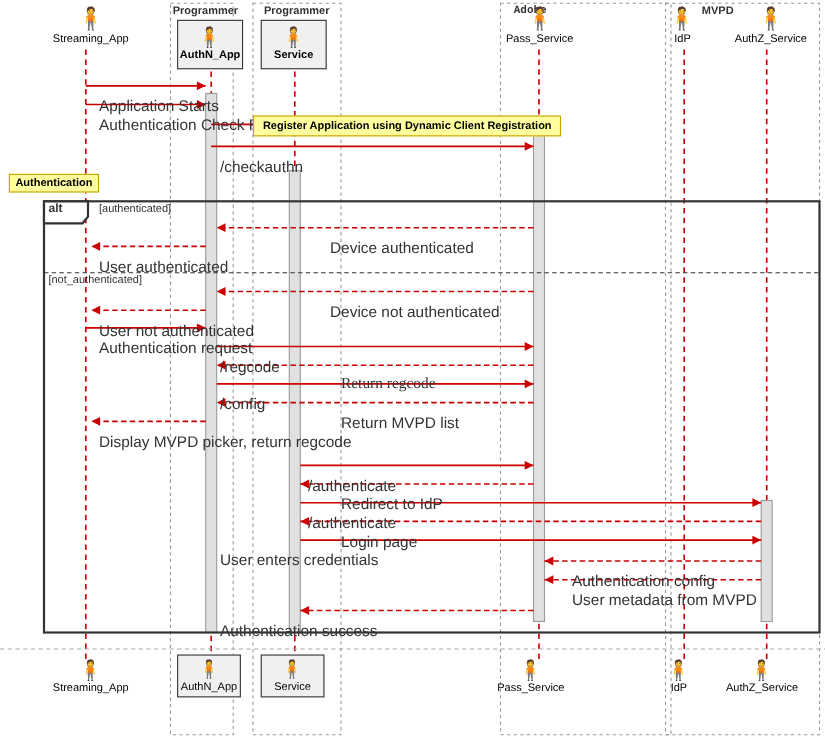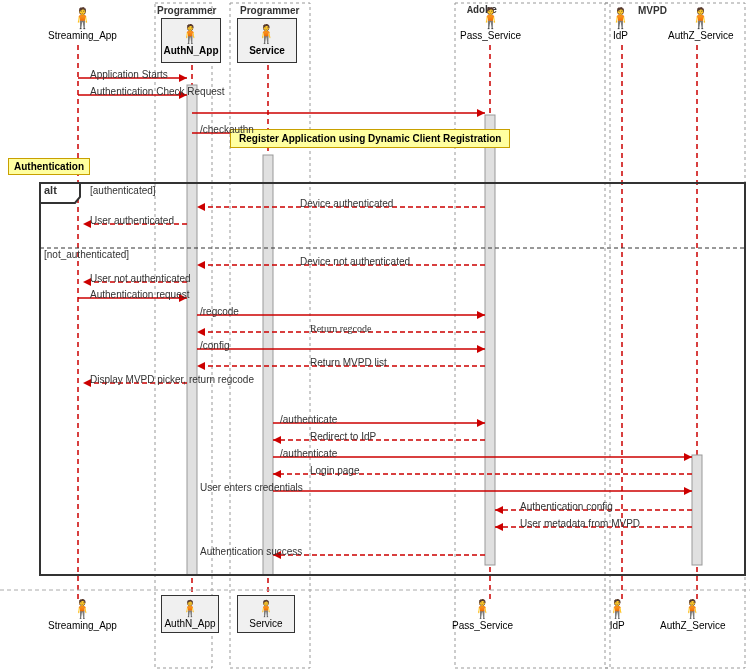--- a/index.html
+++ b/index.html
@@ -45,23 +45,24 @@
       padding: 4px 8px;
       font-size: 10px;
     }
     .programmer-label {
       font-weight: bold;
       font-size: 10px;
       margin-bottom: 2px;
     }
     .arrow-label {
       position: absolute;
-      font-size: 10px;
+      font-size: 14px;
       color: #333;
       white-space: nowrap;
+      margin-top: 19px;
     }
     .fragment-guard {
       position: absolute;
       font-size: 10px;
       color: #333;
     }
     
     .note-box {
       position: absolute;
       background: #ffffa0;
@@ -251,21 +252,21 @@
   </div>
 
   <div class="actor-box" style="left:668px; top:8px;">
     <div class="actor-icon">🧍</div>
     <div class="actor-label">AuthZ_Service</div>
   </div>
 
   <div class="arrow-label" style="left:90px; top:69px;">Application Starts</div>
   <div class="arrow-label" style="left:90px; top:86px;">Authentication Check Request</div>
 
-  <div class="note-box" style="left:230px; top:105px;margin-top:24px;">
+  <div class="note-box" style="left:230px; top:105px;">
     <span>Register Application using Dynamic Client Registration</span>
   </div>
 
   <div class="arrow-label" style="left:200px; top:124px;">/checkauthn</div>
 
   <div class="auth-label-box" style="left:8px; top:158px; font-size:10px;">
     <span>Authentication</span>
   </div>
 
   <div style="position:absolute; left:44px; top:184px; font-size:11px; font-weight:bold; color:#333;">alt</div>

